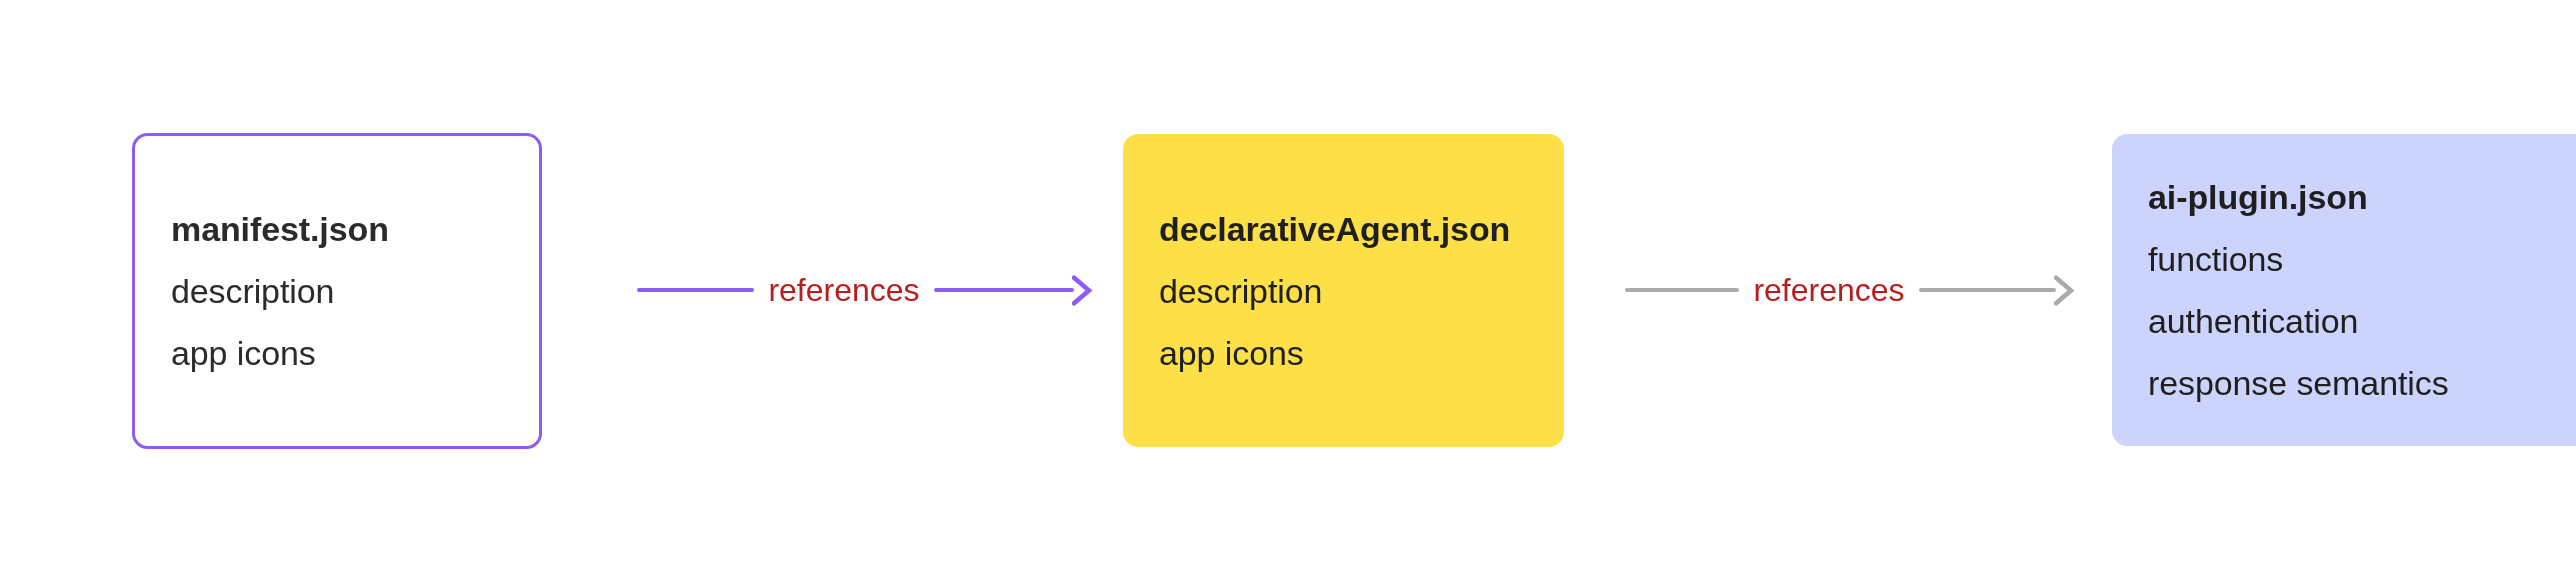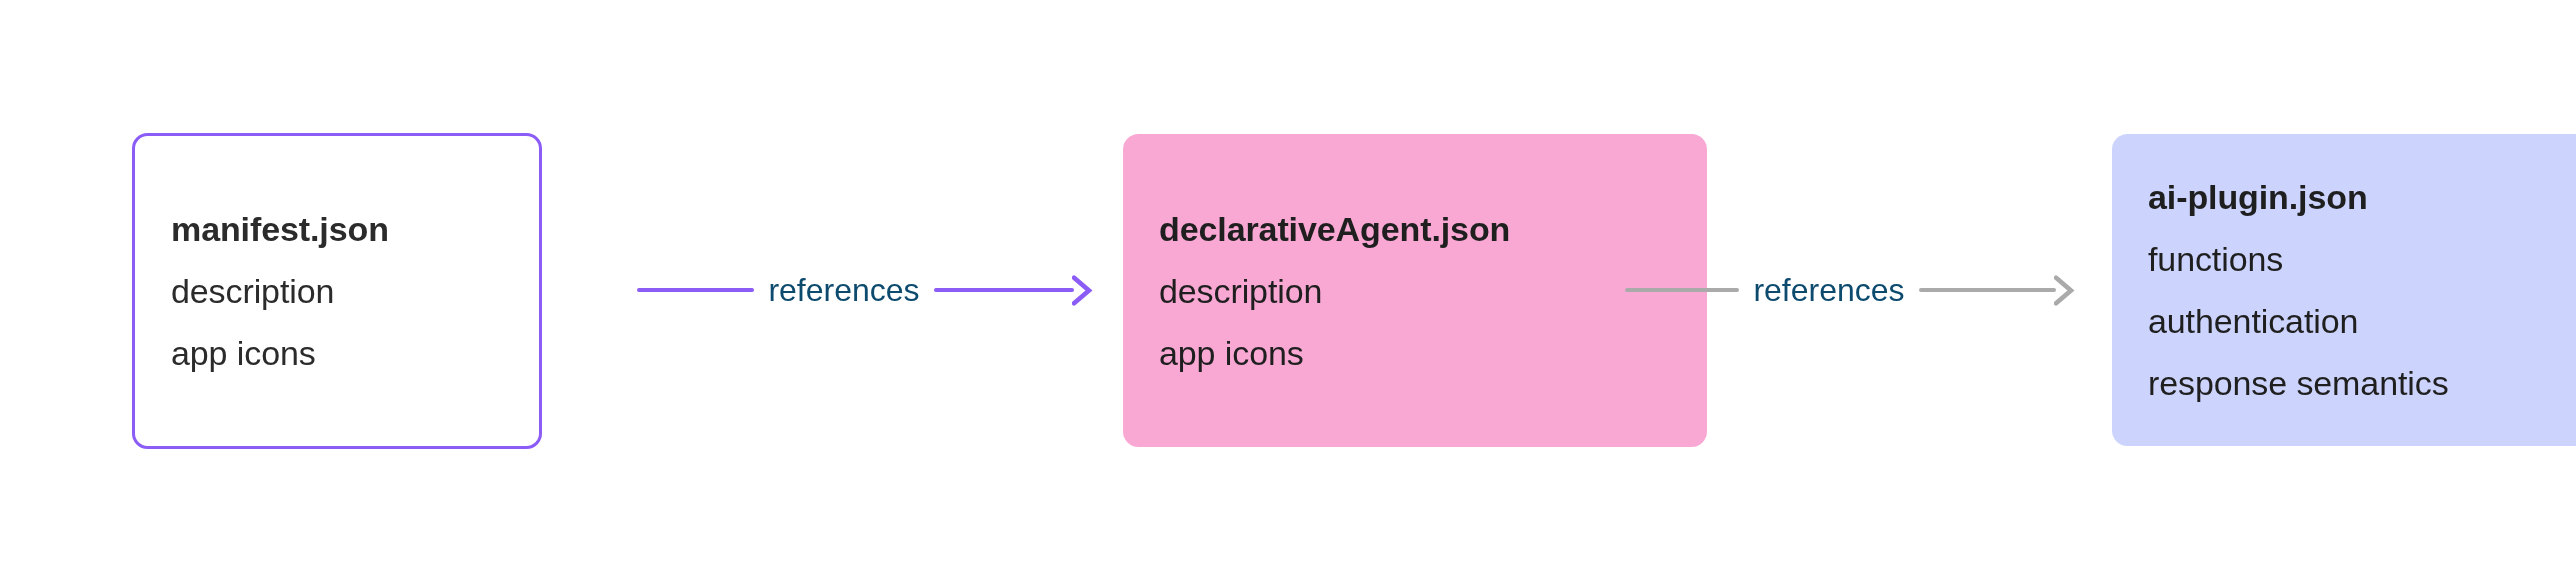--- a/index.html
+++ b/index.html
@@ -63,23 +63,23 @@
     height: 316px;
     background: #ffffff;
     border: 3.1px solid #8b5cf6;
     color: #2b2b2b;
   }
 
   
   #node-declarative-agent {
     left: 1123px;
     top: 134px;
-    width: 584px;
+    width: 441px;
     height: 313px;
-    background: #f9a8d4;
+    background: #fde047;
     border: none;
     color: #1f1f1f;
   }
 
   
   #node-ai-plugin {
     left: 2112px;
     top: 134px;
     width: 495px;
     height: 312px;
@@ -94,21 +94,21 @@
     height: 62px;
     display: flex;
     align-items: center;
   }
   .edge-seg {
     height: 4.6px;
     border-radius: 2.6px;
   }
   .edge-label {
     font-size: 32px;
-    color: #0c4a6e;
+    color: #b91c1c;
     white-space: nowrap;
     line-height: 1;
     padding: 0 14.4px;
   }
   .edge-head {
     position: relative;
     width: 21.6px;
     height: 31px;
     flex: 0 0 auto;
     margin-left: -2.1px;

